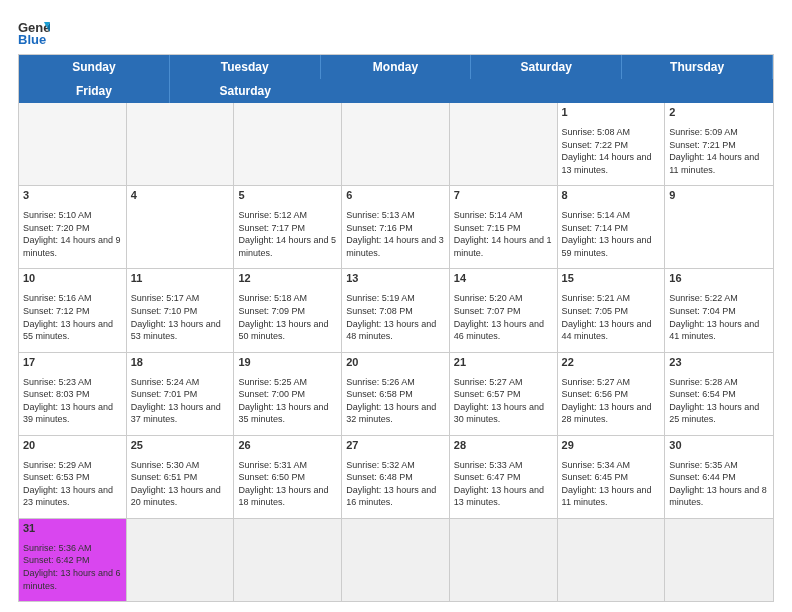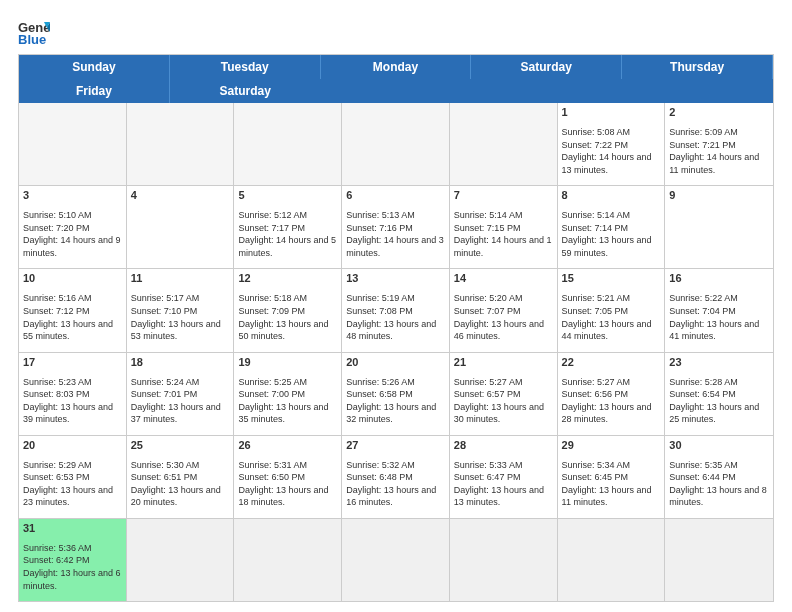--- a/index.html
+++ b/index.html
@@ -97,21 +97,21 @@
     .cell-info {
       font-size: 9px;
       color: #333;
       line-height: 1.4;
       margin-top: 8px;
     }
     .last-row .cal-cell {
       background: #f0f0f0;
     }
     .last-row .cal-cell.has-data {
-      background: #86efac;
+      background: #d946ef;
     }
   </style>
 </head>
 <body>
 
 <div class="page">
   <div class="header">
     <div class="logo">
       <svg class="logo-icon" viewBox="0 0 32 28">
         <text x="0" y="14" font-size="13" font-weight="bold" fill="#333">General</text>

